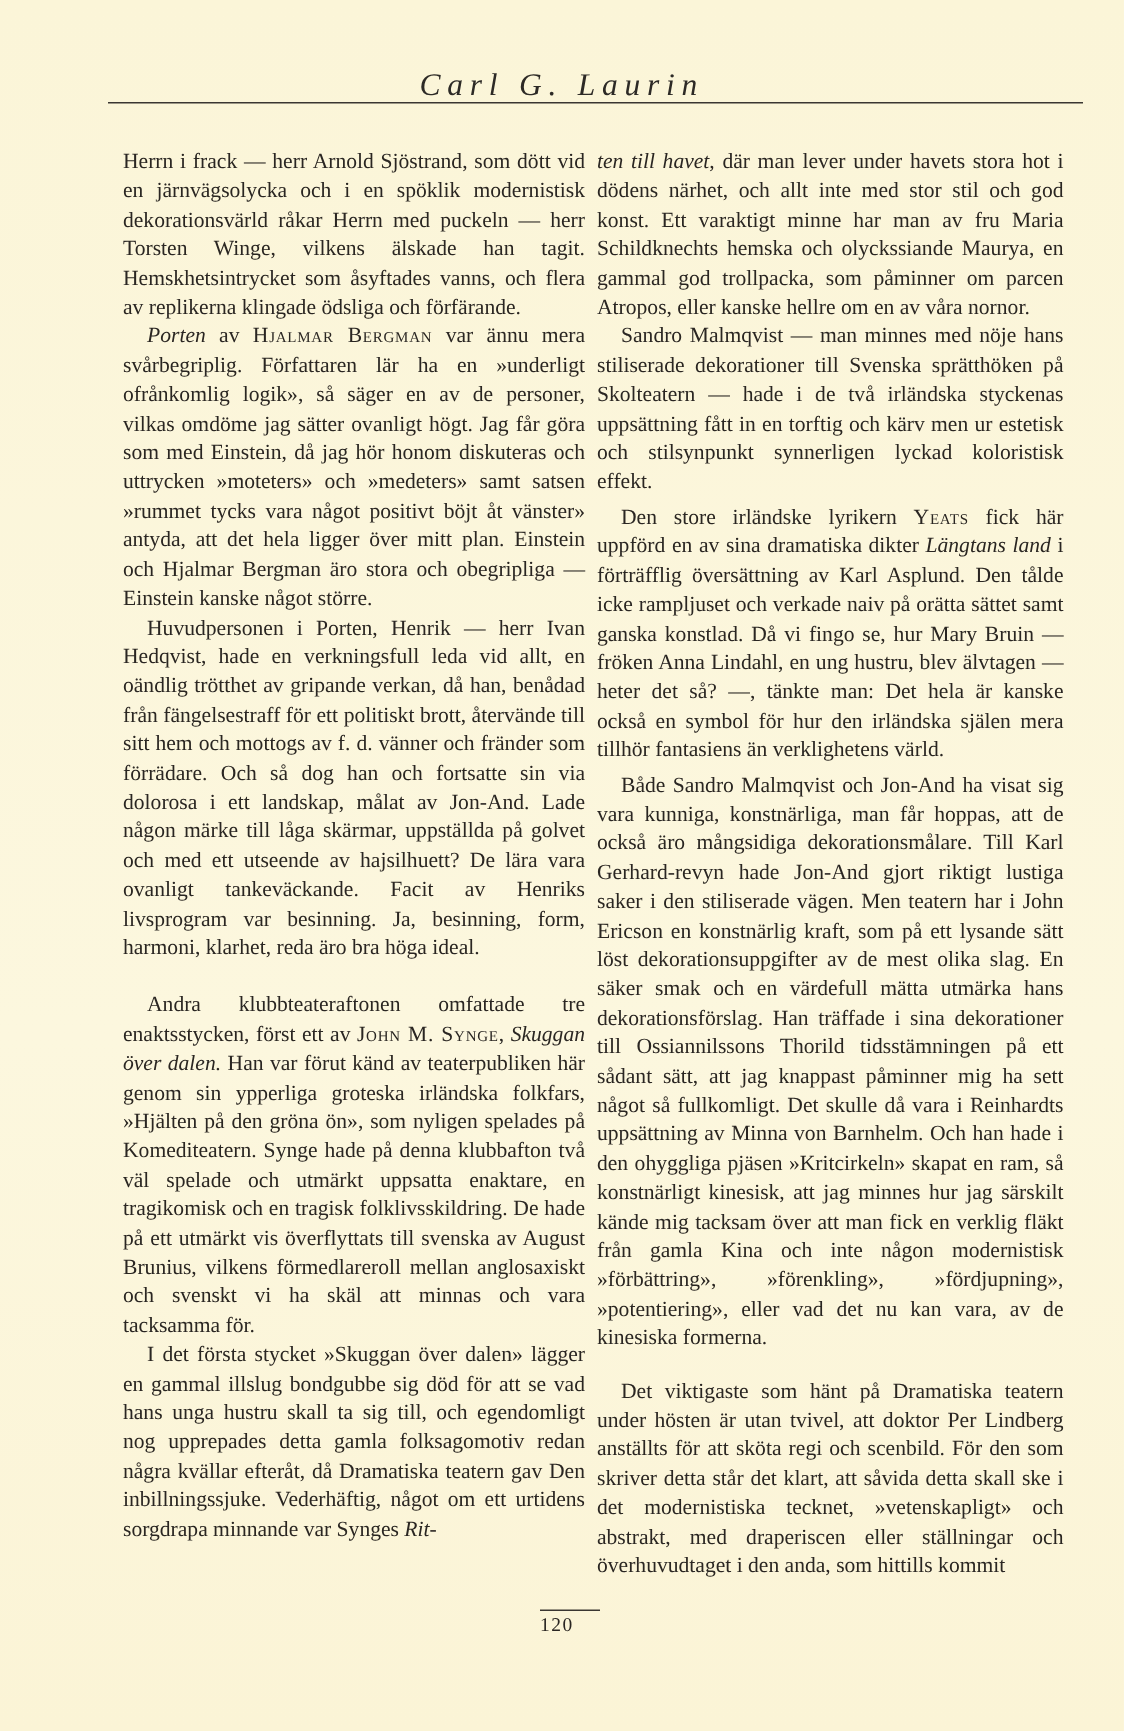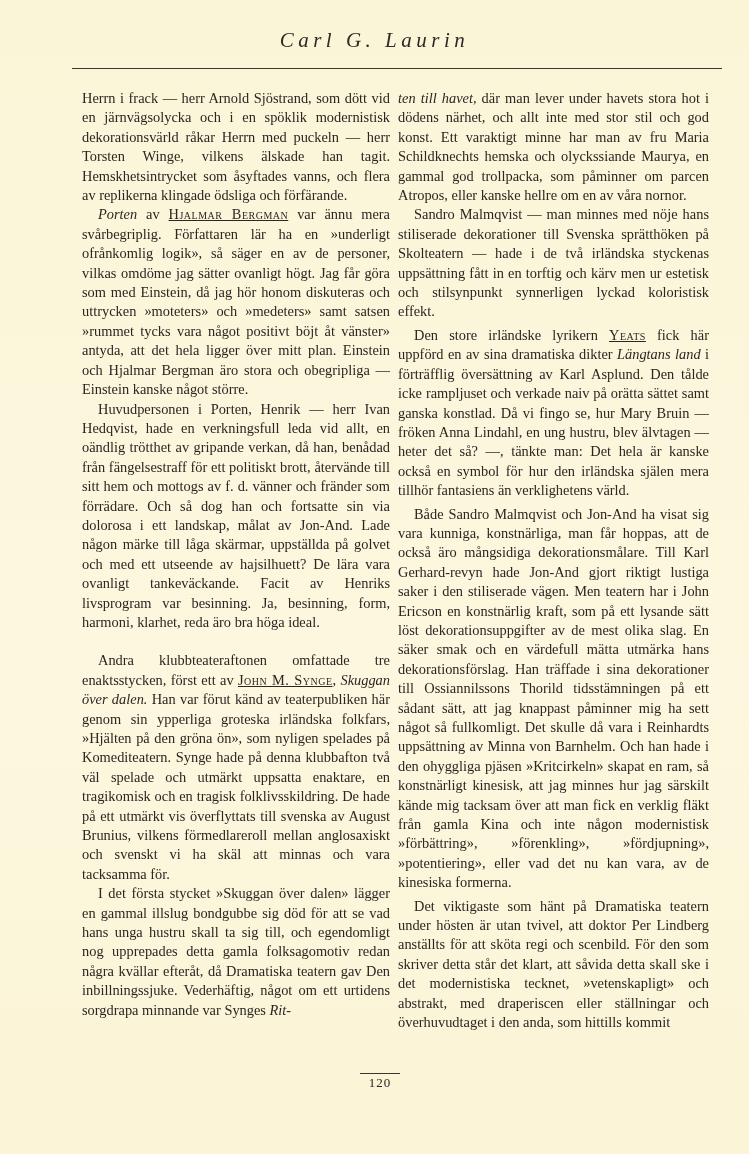--- a/index.html
+++ b/index.html
@@ -4,38 +4,38 @@
 <style>
   html, body { margin: 0; padding: 0; }
   body {
     width: 749px; height: 1154px; overflow: hidden;
     background: #fbf6dc;
     font-family: "Liberation Serif", "DejaVu Serif", serif;
     color: #2a2622;
   }
   .page { position: relative; width: 749px; height: 1154px; background: linear-gradient(180deg,#fbf5d8 0%,#fcf7de 60%,#fbf4d6 100%); }
   .header {
-    position: absolute; top: 28px; left: 0; width: 749px; text-align: center;
+    position: absolute; top: 44px; left: 0; width: 749px; text-align: center;
     font-style: italic; font-size: 21px; letter-spacing: 4.5px; color: #2d2a26;
   }
   .header-rule { position: absolute; top: 68px; left: 72px; width: 650px; height: 1px; background: #3a3631; }
   .col {
-    position: absolute; top: 89px; width: 308px;
+    position: absolute; top: 99px; width: 308px;
     font-size: 14.4px; line-height: 19.4px; text-align: justify;
     hyphens: manual;
   }
   .col-left { left: 82px; }
   .col-right { left: 398px; width: 311px; }
   .col p { margin: 0; text-indent: 0; }
   .col p.ind { text-indent: 16px; }
   .col p.gap { margin-top: 19px; }
-  .sc { font-variant: small-caps; letter-spacing: 0.5px; text-decoration: underline; }
+  .sc { font-variant: small-caps; letter-spacing: 0.5px; }
   .it { font-style: italic; margin-top: 45px; }
   .footer-rule { position: absolute; top: 1073px; left: 360px; width: 40px; height: 1px; background: #3a3631; }
-  .page-num { position: absolute; top: 1075px; left: 360px; width: 40px; text-align: center; font-size: 13px; letter-spacing: 1px; }
+  .page-num { position: absolute; top: 1075px; left: 360px; width: 40px; text-align: left; font-size: 13px; letter-spacing: 1px; }
 </style>
 </head>
 <body>
 
 <div class="page">
   <div class="header">Carl G. Laurin</div>
   <div class="header-rule"></div>
 
   <div class="col col-left">
     <p>Herrn i frack — herr Arnold Sjöstrand, som dött vid en järnvägsolycka och i en spöklik modernistisk dekorationsvärld råkar Herrn med puckeln — herr Torsten Winge, vilkens älskade han tagit. Hemskhetsintrycket som åsyftades vanns, och flera av replikerna klingade ödsliga och förfärande.</p>
@@ -43,18 +43,18 @@
     <p class="ind">Huvudpersonen i Porten, Henrik — herr Ivan Hedqvist, hade en verkningsfull leda vid allt, en oändlig trötthet av gripande verkan, då han, benådad från fängelsestraff för ett politiskt brott, återvände till sitt hem och mottogs av f. d. vänner och fränder som förrädare. Och så dog han och fortsatte sin via dolorosa i ett landskap, målat av Jon-And. Lade någon märke till låga skärmar, uppställda på golvet och med ett utseende av hajsilhuett? De lära vara ovanligt tankeväckande. Facit av Henriks livsprogram var besinning. Ja, besinning, form, harmoni, klarhet, reda äro bra höga ideal.</p>
     <p class="ind gap"><span>Andra klubbteateraftonen omfattade tre enaktsstycken, först ett av </span><span class="sc">John M. Synge</span><span>, </span><span class="it">Skuggan över dalen.</span><span> Han var förut känd av teaterpubliken här genom sin ypperliga groteska irländska folkfars, »Hjälten på den gröna ön», som nyligen spelades på Komediteatern. Synge hade på denna klubbafton två väl spelade och utmärkt uppsatta enaktare, en tragikomisk och en tragisk folklivsskildring. De hade på ett utmärkt vis överflyttats till svenska av August Brunius, vilkens förmedlareroll mellan anglosaxiskt och svenskt vi ha skäl att minnas och vara tacksamma för.</span></p>
     <p class="ind"><span>I det första stycket »Skuggan över dalen» lägger en gammal illslug bondgubbe sig död för att se vad hans unga hustru skall ta sig till, och egendomligt nog upprepades detta gamla folksagomotiv redan några kvällar efteråt, då Dramatiska teatern gav Den inbillningssjuke. Vederhäftig, något om ett urtidens sorgdrapa minnande var Synges </span><span class="it">Rit-</span></p>
   </div>
 
   <div class="col col-right">
     <p><span class="it">ten till havet,</span><span> där man lever under havets stora hot i dödens närhet, och allt inte med stor stil och god konst. Ett varaktigt minne har man av fru Maria Schildknechts hemska och olyckssiande Maurya, en gammal god trollpacka, som påminner om parcen Atropos, eller kanske hellre om en av våra nornor.</span></p>
     <p class="ind">Sandro Malmqvist — man minnes med nöje hans stiliserade dekorationer till Svenska sprätthöken på Skolteatern — hade i de två irländska styckenas uppsättning fått in en torftig och kärv men ur estetisk och stilsynpunkt synnerligen lyckad koloristisk effekt.</p>
     <p class="ind" style="margin-top:4px"><span>Den store irländske lyrikern </span><span class="sc">Yeats</span><span> fick här uppförd en av sina dramatiska dikter </span><span class="it">Längtans land</span><span> i förträfflig översättning av Karl Asplund. Den tålde icke rampljuset och verkade naiv på orätta sättet samt ganska konstlad. Då vi fingo se, hur Mary Bruin — fröken Anna Lindahl, en ung hustru, blev älvtagen — heter det så? —, tänkte man: Det hela är kanske också en symbol för hur den irländska själen mera tillhör fantasiens än verklighetens värld.</span></p>
     <p class="ind" style="margin-top:4px">Både Sandro Malmqvist och Jon-And ha visat sig vara kunniga, konstnärliga, man får hoppas, att de också äro mångsidiga dekorationsmålare. Till Karl Gerhard-revyn hade Jon-And gjort riktigt lustiga saker i den stiliserade vägen. Men teatern har i John Ericson en konstnärlig kraft, som på ett lysande sätt löst dekorationsuppgifter av de mest olika slag. En säker smak och en värdefull mätta utmärka hans dekorationsförslag. Han träffade i sina dekorationer till Ossiannilssons Thorild tidsstämningen på ett sådant sätt, att jag knappast påminner mig ha sett något så fullkomligt. Det skulle då vara i Reinhardts uppsättning av Minna von Barnhelm. Och han hade i den ohyggliga pjäsen »Kritcirkeln» skapat en ram, så konstnärligt kinesisk, att jag minnes hur jag särskilt kände mig tacksam över att man fick en verklig fläkt från gamla Kina och inte någon modernistisk »förbättring», »förenkling», »fördjupning», »potentiering», eller vad det nu kan vara, av de kinesiska formerna.</p>
-    <p class="ind" style="margin-top:4px">Det viktigaste som hänt på Dramatiska teatern under hösten är utan tvivel, att doktor Per Lindberg anställts för att sköta regi och scenbild. För den som skriver detta står det klart, att såvida detta skall ske i det modernistiska tecknet, »vetenskapligt» och abstrakt, med draperiscen eller ställningar och överhuvudtaget i den anda, som hittills kommit</p>
+    <p class="ind" style="margin-top:16px">Det viktigaste som hänt på Dramatiska teatern under hösten är utan tvivel, att doktor Per Lindberg anställts för att sköta regi och scenbild. För den som skriver detta står det klart, att såvida detta skall ske i det modernistiska tecknet, »vetenskapligt» och abstrakt, med draperiscen eller ställningar och överhuvudtaget i den anda, som hittills kommit</p>
   </div>
 
   <div class="footer-rule"></div>
   <div class="page-num">120</div>
 </div>
 
 </body></html>

